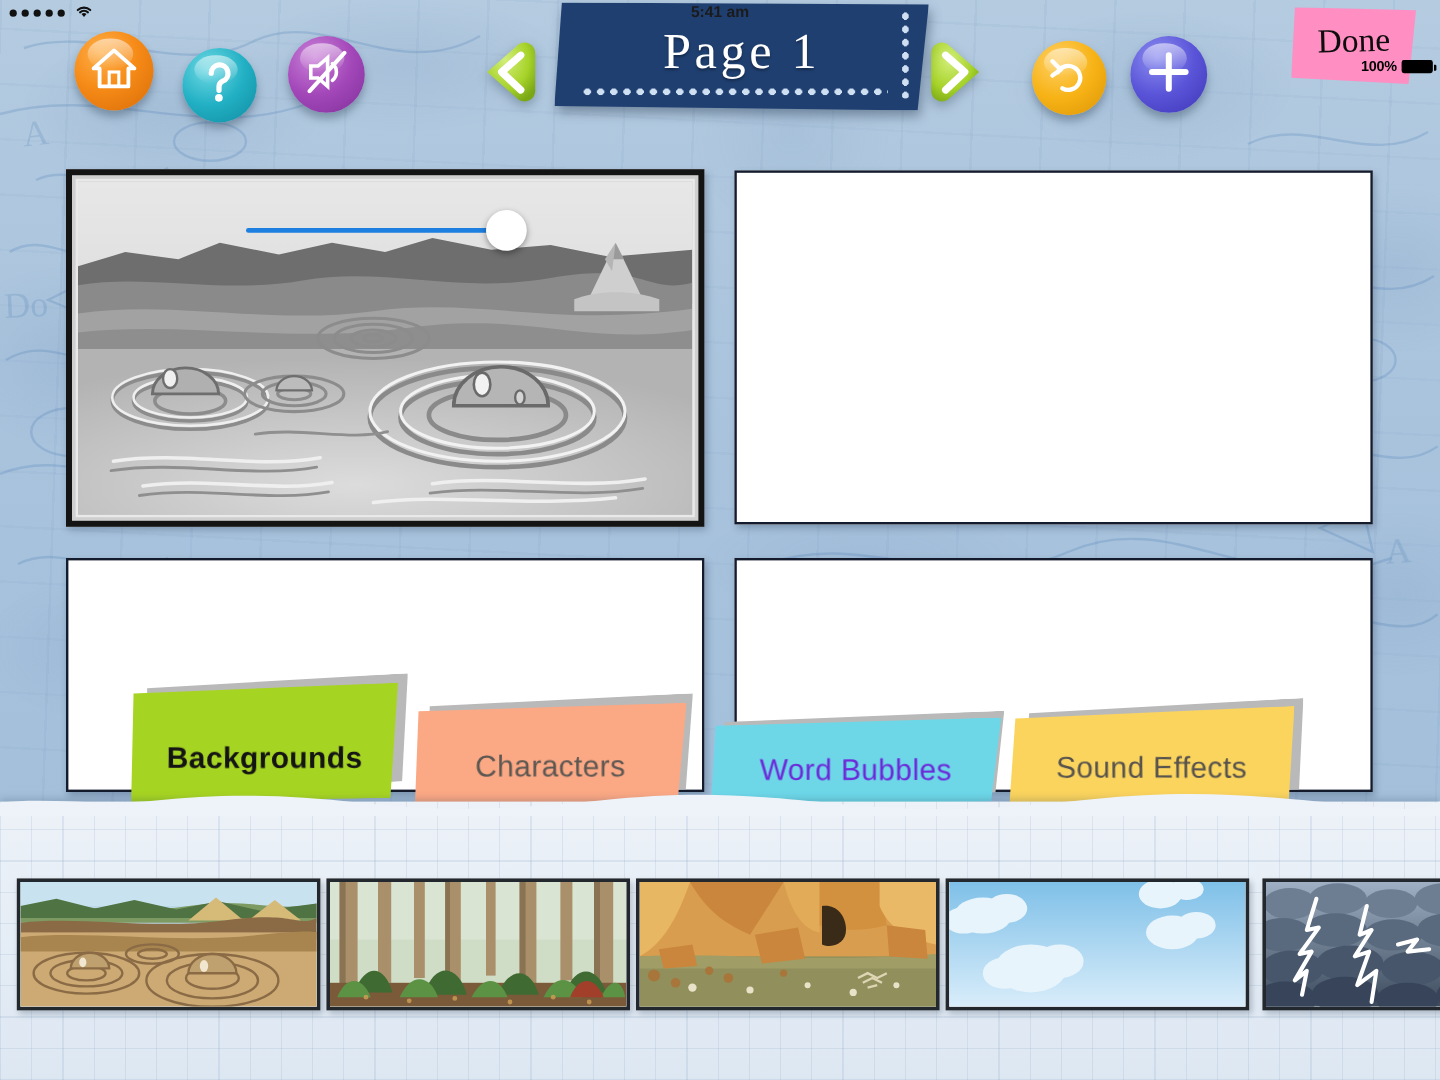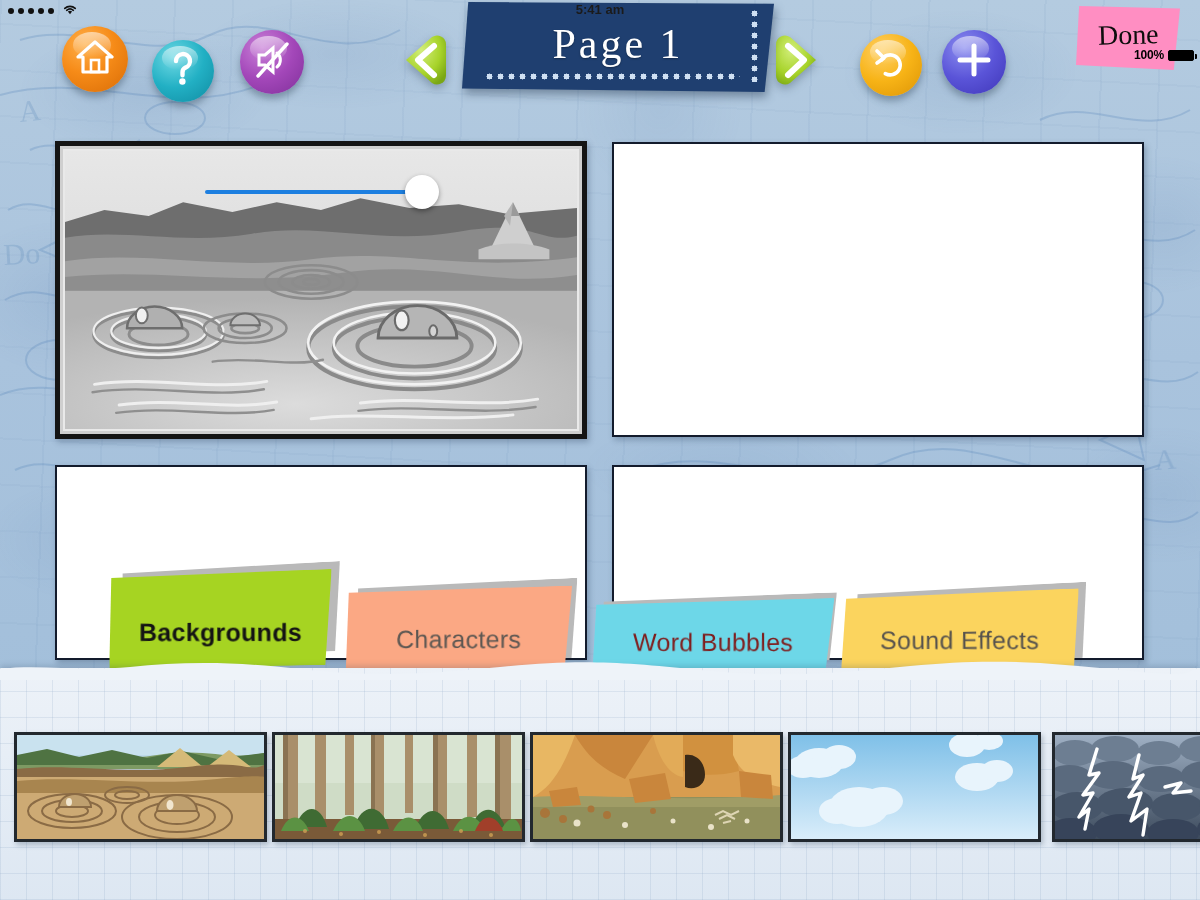--- a/index.html
+++ b/index.html
@@ -180,21 +180,21 @@
             background:#a6d422; transform:rotate(-1.6deg);
             clip-path: polygon(2% 3%, 100% 0%, 96% 100%, 0% 97%); }
   .tab-bg .tablabel { color:#141414; font-weight:600; transform:rotate(1.6deg) translateY(12px); }
   .tab-ch { left:345px; top:588px; width:228px; height:82px;
             background:#fba884; transform:rotate(-1.2deg);
             clip-path: polygon(2% 3%, 100% 0%, 96% 100%, 0% 97%); }
   .tab-ch .tablabel { color:#5c5752; transform:rotate(1.2deg) translateY(10px); }
   .tab-wb { left:592px; top:600px; width:243px; height:70px;
             background:#6dd7e8; transform:rotate(-1deg);
             clip-path: polygon(2% 4%, 100% 0%, 96% 100%, 0% 96%); }
-  .tab-wb .tablabel { color:#7f1d1d; transform:rotate(1deg) translateY(7px); }
+  .tab-wb .tablabel { color:#6d28d9; transform:rotate(1deg) translateY(7px); }
   .tab-se { left:840px; top:592px; width:240px; height:78px;
             background:#fbd45e; transform:rotate(-1.8deg);
             clip-path: polygon(3% 4%, 100% 0%, 97% 100%, 0% 96%); }
   .tab-se .tablabel { color:#56524d; transform:rotate(1.8deg) translateY(9px); }
 
   .tab-shadowpaper {
     position:absolute; background:#b9b9b9; pointer-events:none;
   }
   .shp-1 { left:120px; top:566px; width:222px; height:90px; transform:rotate(-2.6deg);
            clip-path: polygon(2% 3%, 100% 0%, 96% 100%, 0% 97%); }

